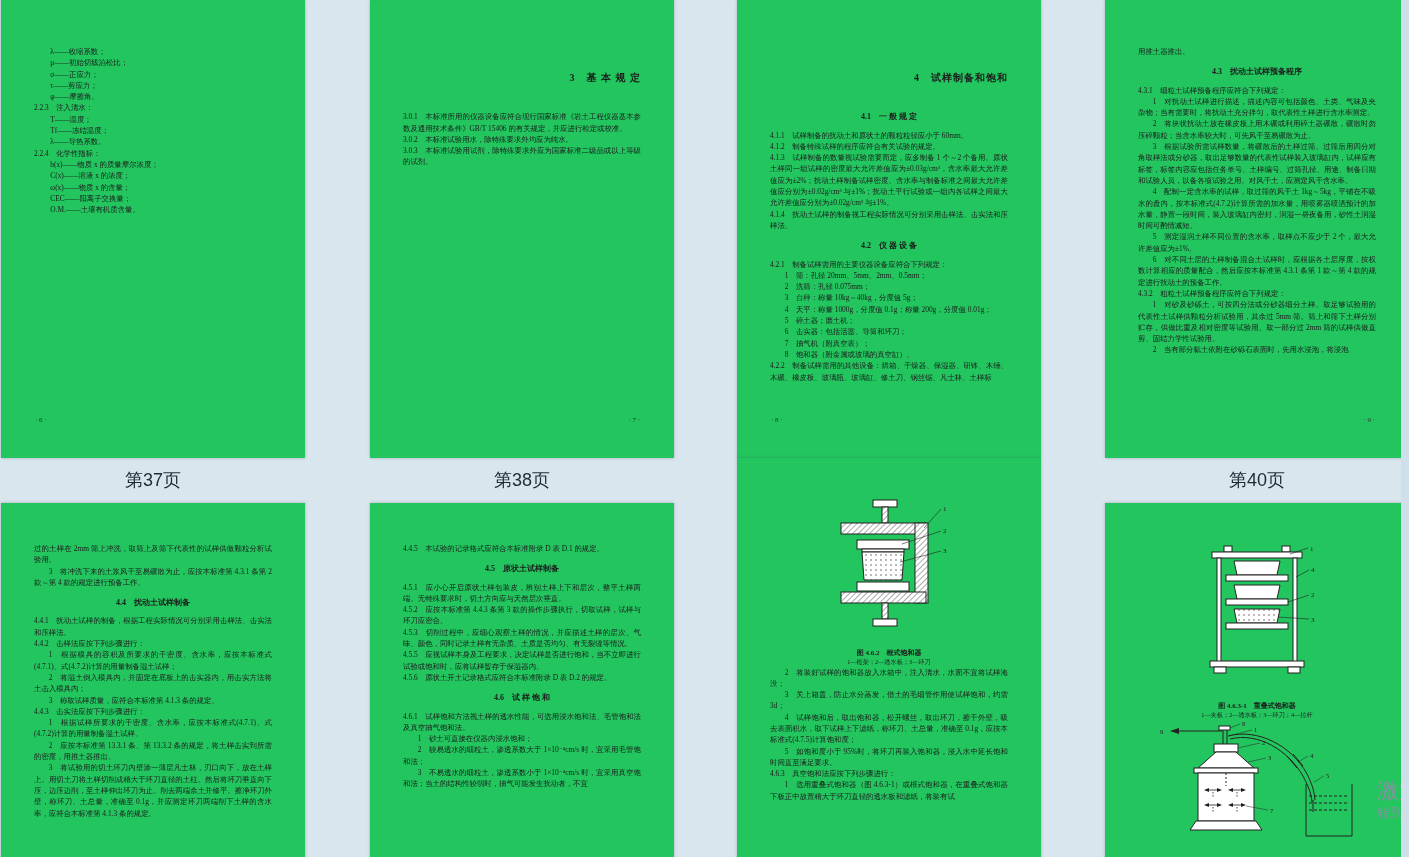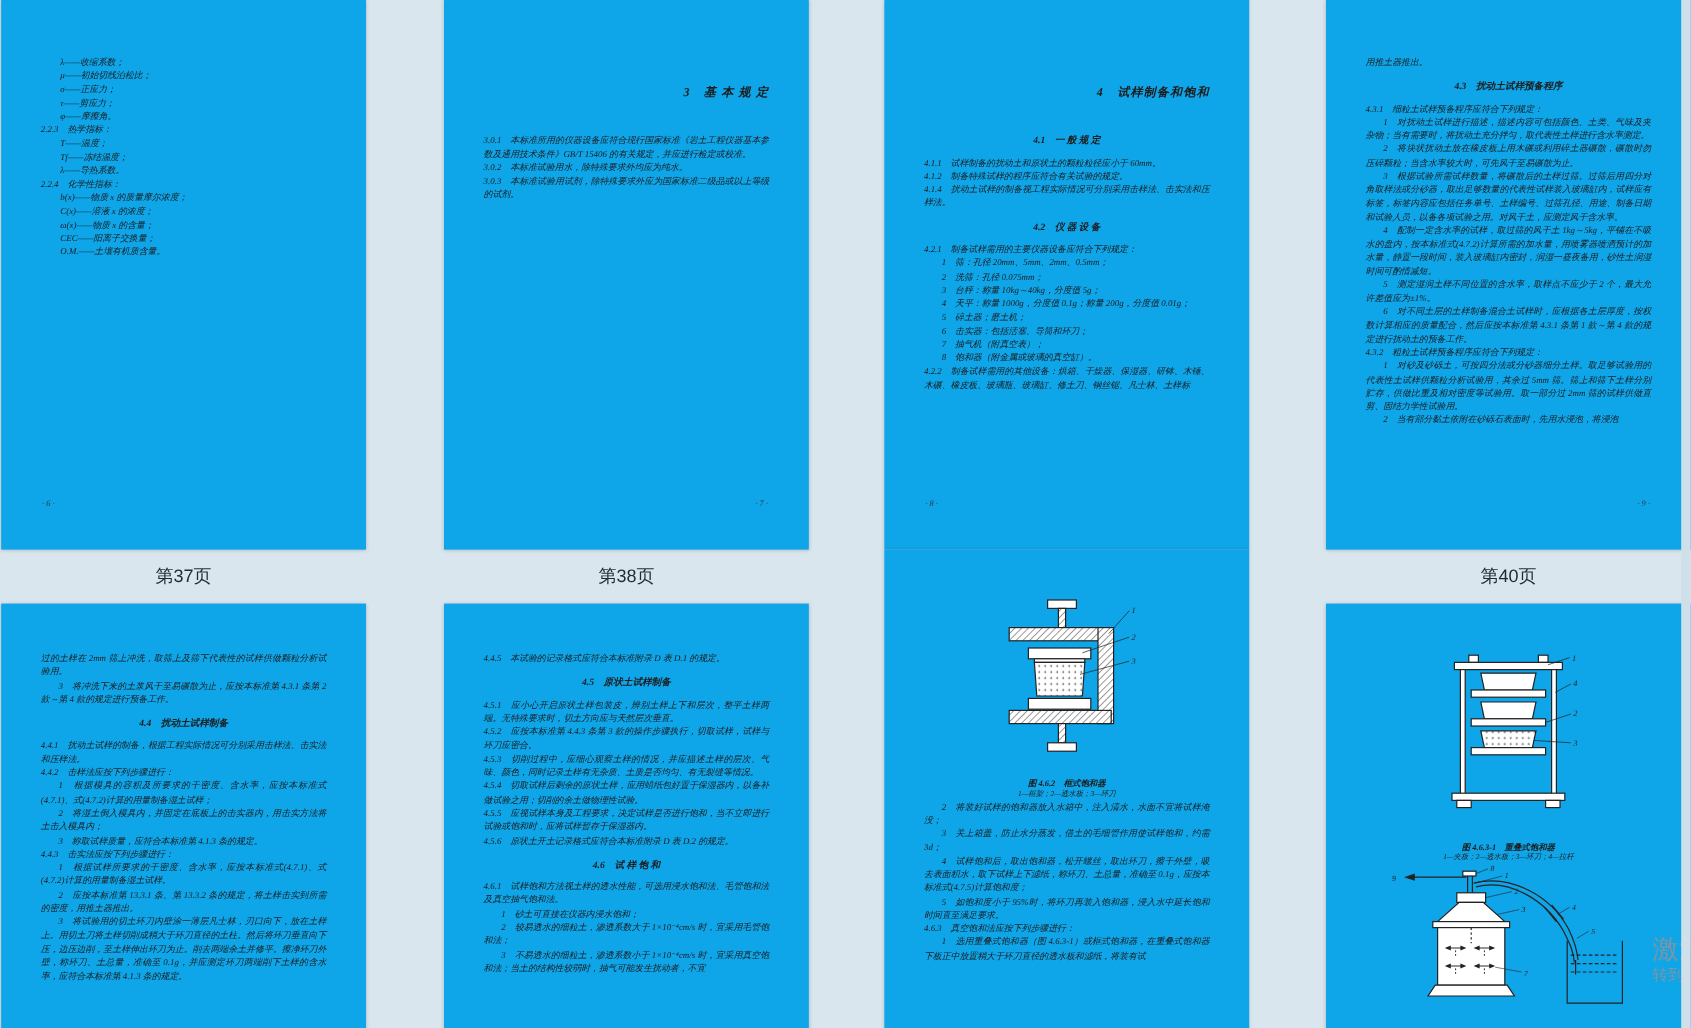--- a/index.html
+++ b/index.html
@@ -3,30 +3,29 @@
 <meta charset="utf-8">
 <style>
   html,body{margin:0;padding:0;}
   body{
     width:1409px;height:857px;overflow:hidden;position:relative;
     background:#d9e6ee;
     font-family:"Liberation Serif","DejaVu Serif",serif;
   }
   .column{position:absolute;top:0;width:304px;}
   .page{
-    position:relative;background:#0ea5e9;overflow:hidden;
+    position:relative;background:#22c55e;overflow:hidden;
     box-shadow:0 0 3px rgba(60,80,95,.35);
-    font-style:italic;
   }
   .page.row1{height:458px;}
   .page.row2{height:540px;}
   .page-label{
     height:45px;line-height:45px;text-align:center;
     font-family:"Liberation Sans","DejaVu Sans",sans-serif;
-    font-size:15px;color:#1f2a33;
+    font-size:18px;color:#1f2a33;
   }
   .page-body{
     padding:46px 33px 0 33px;
     font-size:7.4px;line-height:11.3px;color:#1c1c1c;
     text-align:justify;
   }
   .row2 .page-body{padding-top:40px;}
   .h1{text-align:right;font-weight:bold;font-size:10px;letter-spacing:1px;margin:26px 0 28px;}
   .h2{text-align:center;font-weight:bold;font-size:8px;margin:9px 0 7px;}
   .clause{margin:0;}
@@ -57,21 +56,21 @@
 
 <div id="grid">
     <div class="column" style="left: 1px;">
       <div class="page row1">
         <div class="page-body">
           <div class="sym">λ——收缩系数；</div>
           <div class="sym">μ——初始切线泊松比；</div>
           <div class="sym">σ——正应力；</div>
           <div class="sym">τ——剪应力；</div>
           <div class="sym">φ——摩擦角。</div>
-          <div class="clause">2.2.3　热学指标：</div>
+          <div class="clause">2.2.3　注入清水：</div>
           <div class="sym">T——温度；</div>
           <div class="sym">Tf——冻结温度；</div>
           <div class="sym">λ——导热系数。</div>
           <div class="clause">2.2.4　化学性指标：</div>
           <div class="sym">b(x)——物质 x 的质量摩尔浓度；</div>
           <div class="sym">C(x)——溶液 x 的浓度；</div>
           <div class="sym">ω(x)——物质 x 的含量；</div>
           <div class="sym">CEC——阳离子交换量；</div>
           <div class="sym">O.M.——土壤有机质含量。</div>
         </div>
@@ -106,38 +105,38 @@
         <div class="footer right">· 7 ·</div>
       </div>
       <div class="page-label">第38页</div>
       <div class="page row2">
         <div class="page-body">
           <div class="clause">4.4.5　本试验的记录格式应符合本标准附录 D 表 D.1 的规定。</div>
           <div class="h2">4.5　原状土试样制备</div>
           <div class="clause">4.5.1　应小心开启原状土样包装皮，辨别土样上下和层次，整平土样两端。无特殊要求时，切土方向应与天然层次垂直。</div>
           <div class="clause">4.5.2　应按本标准第 4.4.3 条第 3 款的操作步骤执行，切取试样，试样与环刀应密合。</div>
           <div class="clause">4.5.3　切削过程中，应细心观察土样的情况，并应描述土样的层次、气味、颜色，同时记录土样有无杂质、土质是否均匀、有无裂缝等情况。</div>
-          <div class="clause">4.5.4　切取试样后剩余的原状土样，应用蜡纸包好置于保湿器内，以备补做试验之用；切削的余土做物理性试验。</div>
           <div class="clause">4.5.5　应视试样本身及工程要求，决定试样是否进行饱和，当不立即进行试验或饱和时，应将试样暂存于保湿器内。</div>
           <div class="clause">4.5.6　原状土开土记录格式应符合本标准附录 D 表 D.2 的规定。</div>
           <div class="h2">4.6　试 样 饱 和</div>
           <div class="clause">4.6.1　试样饱和方法视土样的透水性能，可选用浸水饱和法、毛管饱和法及真空抽气饱和法。</div>
           <div class="item">1　砂土可直接在仪器内浸水饱和；</div>
           <div class="item">2　较易透水的细粒土，渗透系数大于 1×10⁻⁴cm/s 时，宜采用毛管饱和法；</div>
           <div class="item">3　不易透水的细粒土，渗透系数小于 1×10⁻⁴cm/s 时，宜采用真空饱和法；当土的结构性较弱时，抽气可能发生扰动者，不宜</div>
         </div>
       </div>
     </div>
     <div class="column" style="left: 737px;">
       <div class="page row1">
         <div class="page-body">
           <div class="h1">4　试样制备和饱和</div>
           <div class="h2">4.1　一 般 规 定</div>
           <div class="clause">4.1.1　试样制备的扰动土和原状土的颗粒粒径应小于 60mm。</div>
           <div class="clause">4.1.2　制备特殊试样的程序应符合有关试验的规定。</div>
+          <div class="clause">4.1.3　试样制备的数量视试验需要而定，应多制备 1 个～2 个备用。原状土样同一组试样的密度最大允许差值应为±0.03g/cm³，含水率最大允许差值应为±2%；扰动土样制备试样密度、含水率与制备标准之间最大允许差值应分别为±0.02g/cm³ 与±1%；扰动土平行试验或一组内各试样之间最大允许差值应分别为±0.02g/cm³ 与±1%。</div>
           <div class="clause">4.1.4　扰动土试样的制备视工程实际情况可分别采用击样法、击实法和压样法。</div>
           <div class="h2">4.2　仪 器 设 备</div>
           <div class="clause">4.2.1　制备试样需用的主要仪器设备应符合下列规定：</div>
           <div class="item">1　筛：孔径 20mm、5mm、2mm、0.5mm；</div>
           <div class="item">2　洗筛：孔径 0.075mm；</div>
           <div class="item">3　台秤：称量 10kg～40kg，分度值 5g；</div>
           <div class="item">4　天平：称量 1000g，分度值 0.1g；称量 200g，分度值 0.01g；</div>
           <div class="item">5　碎土器；磨土机；</div>
           <div class="item">6　击实器：包括活塞、导筒和环刀；</div>
           <div class="item">7　抽气机（附真空表）；</div>

